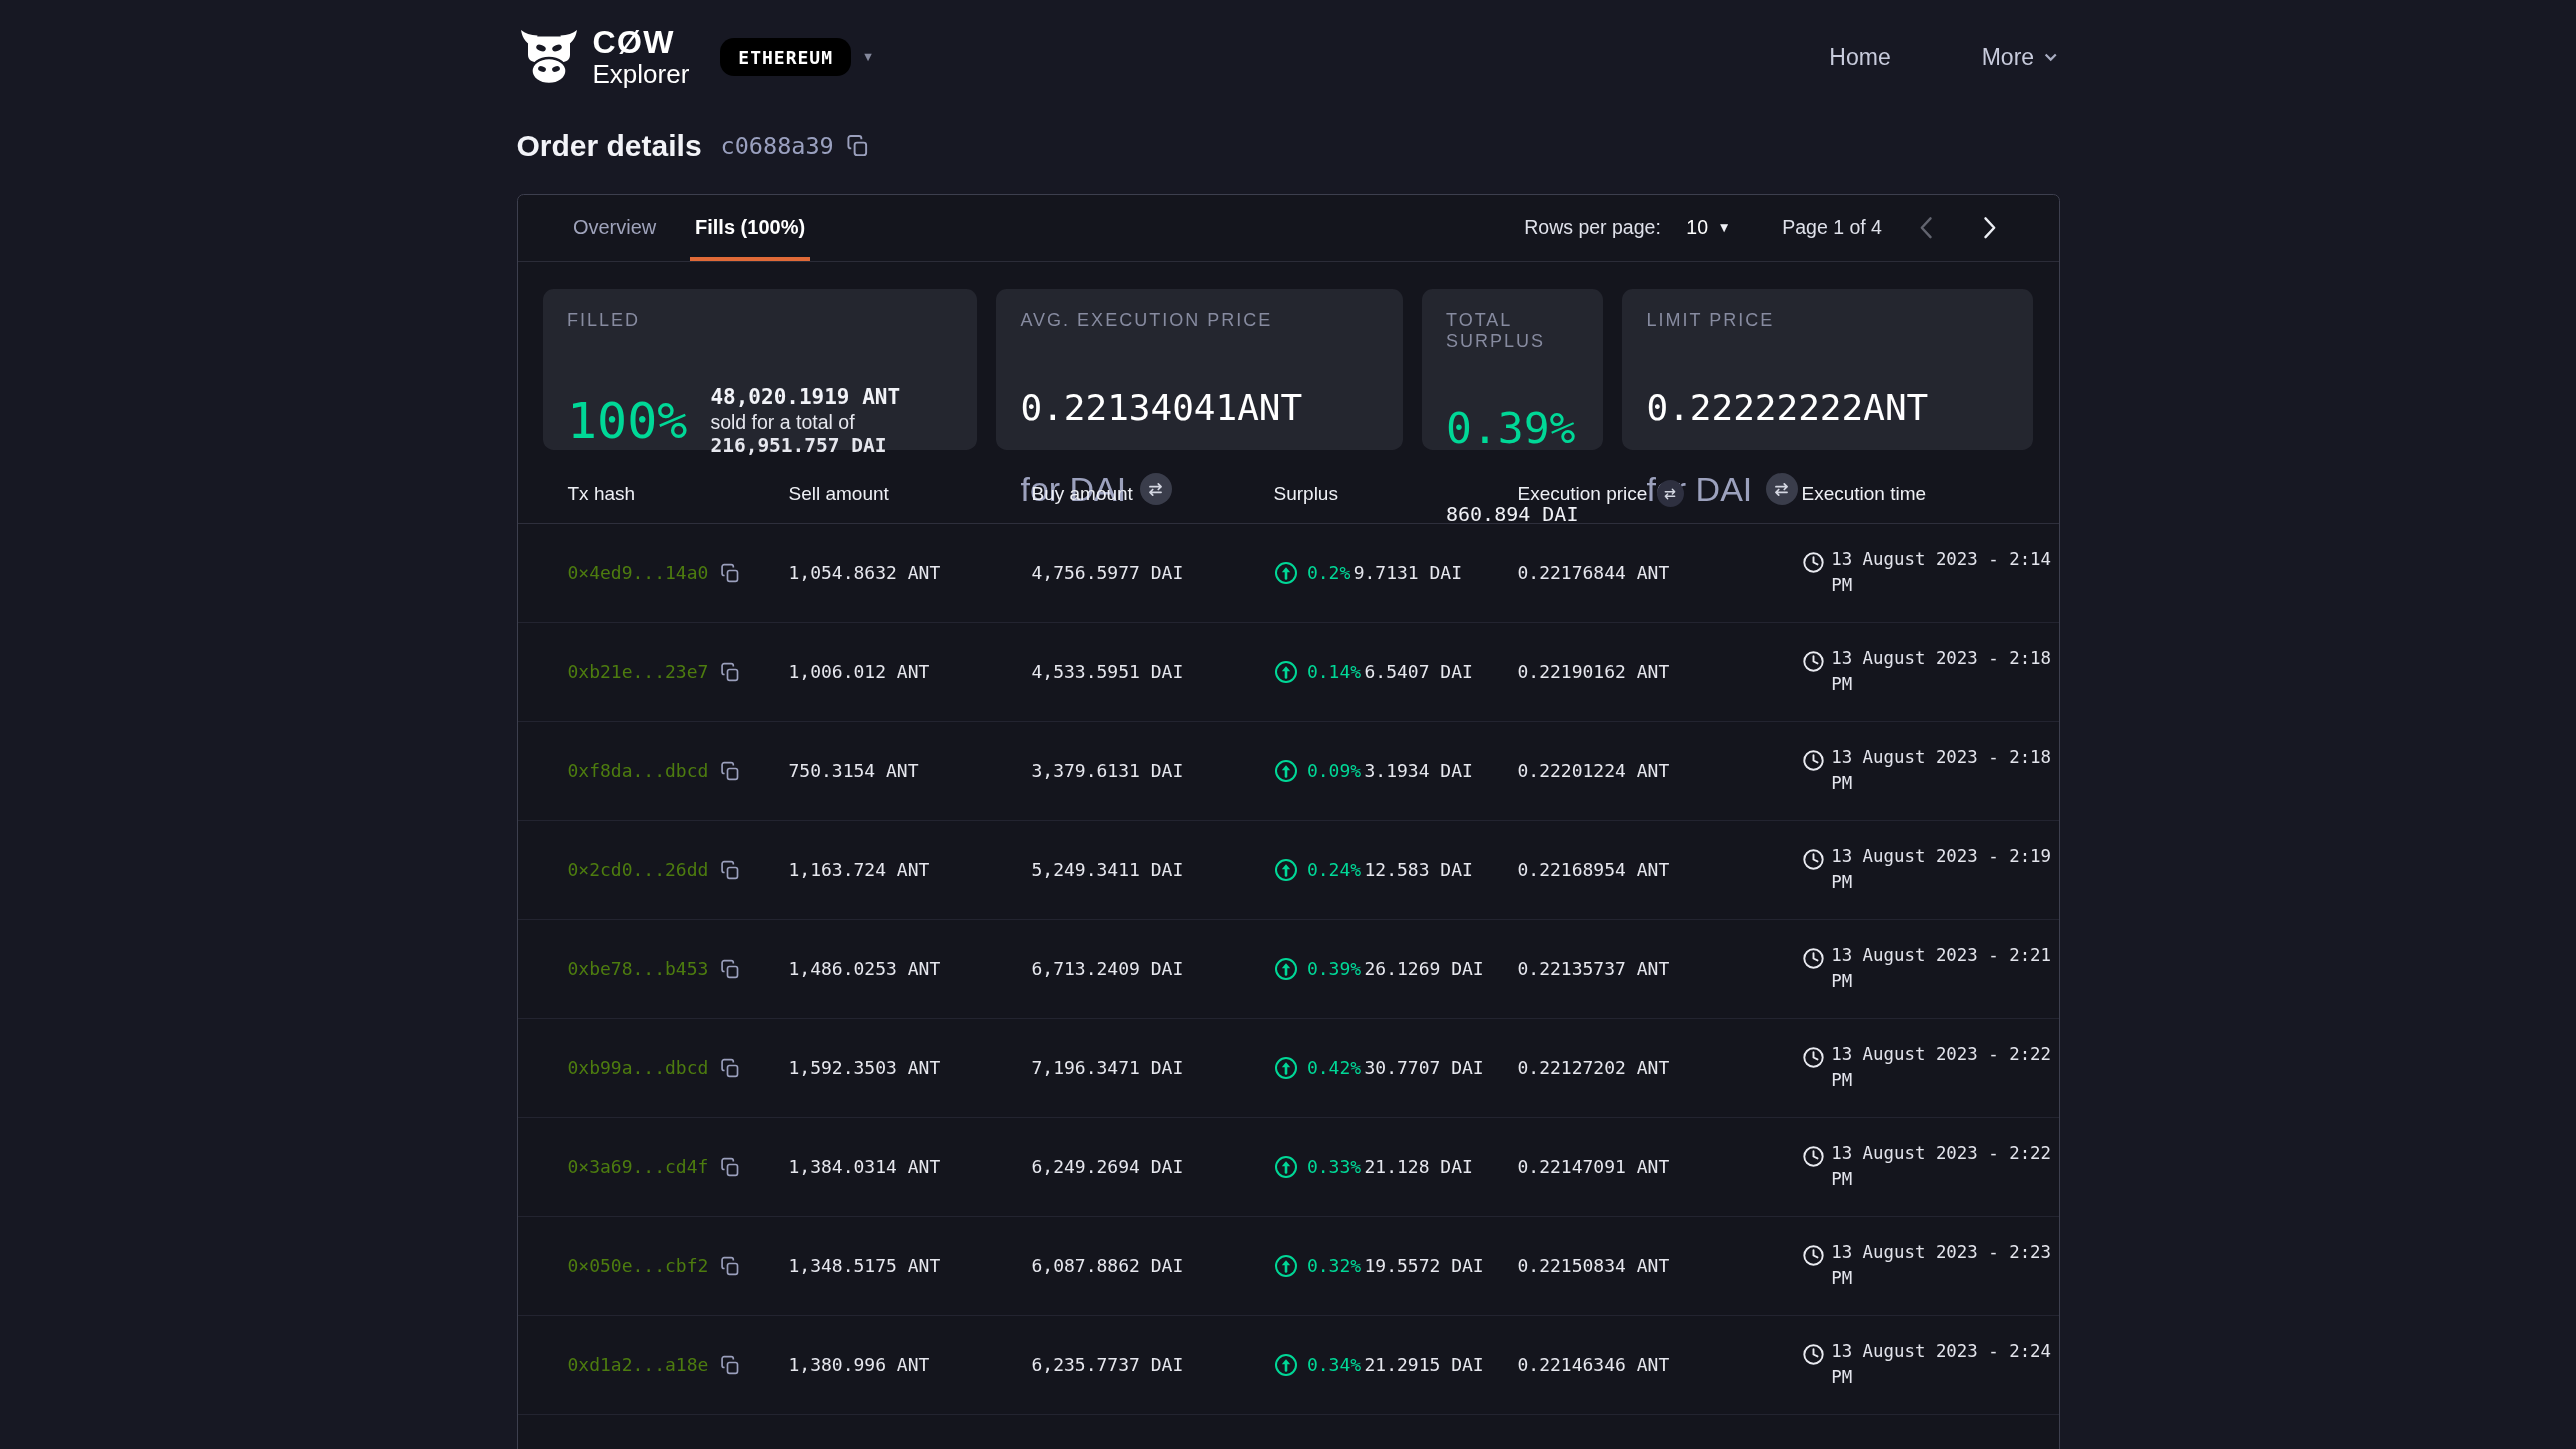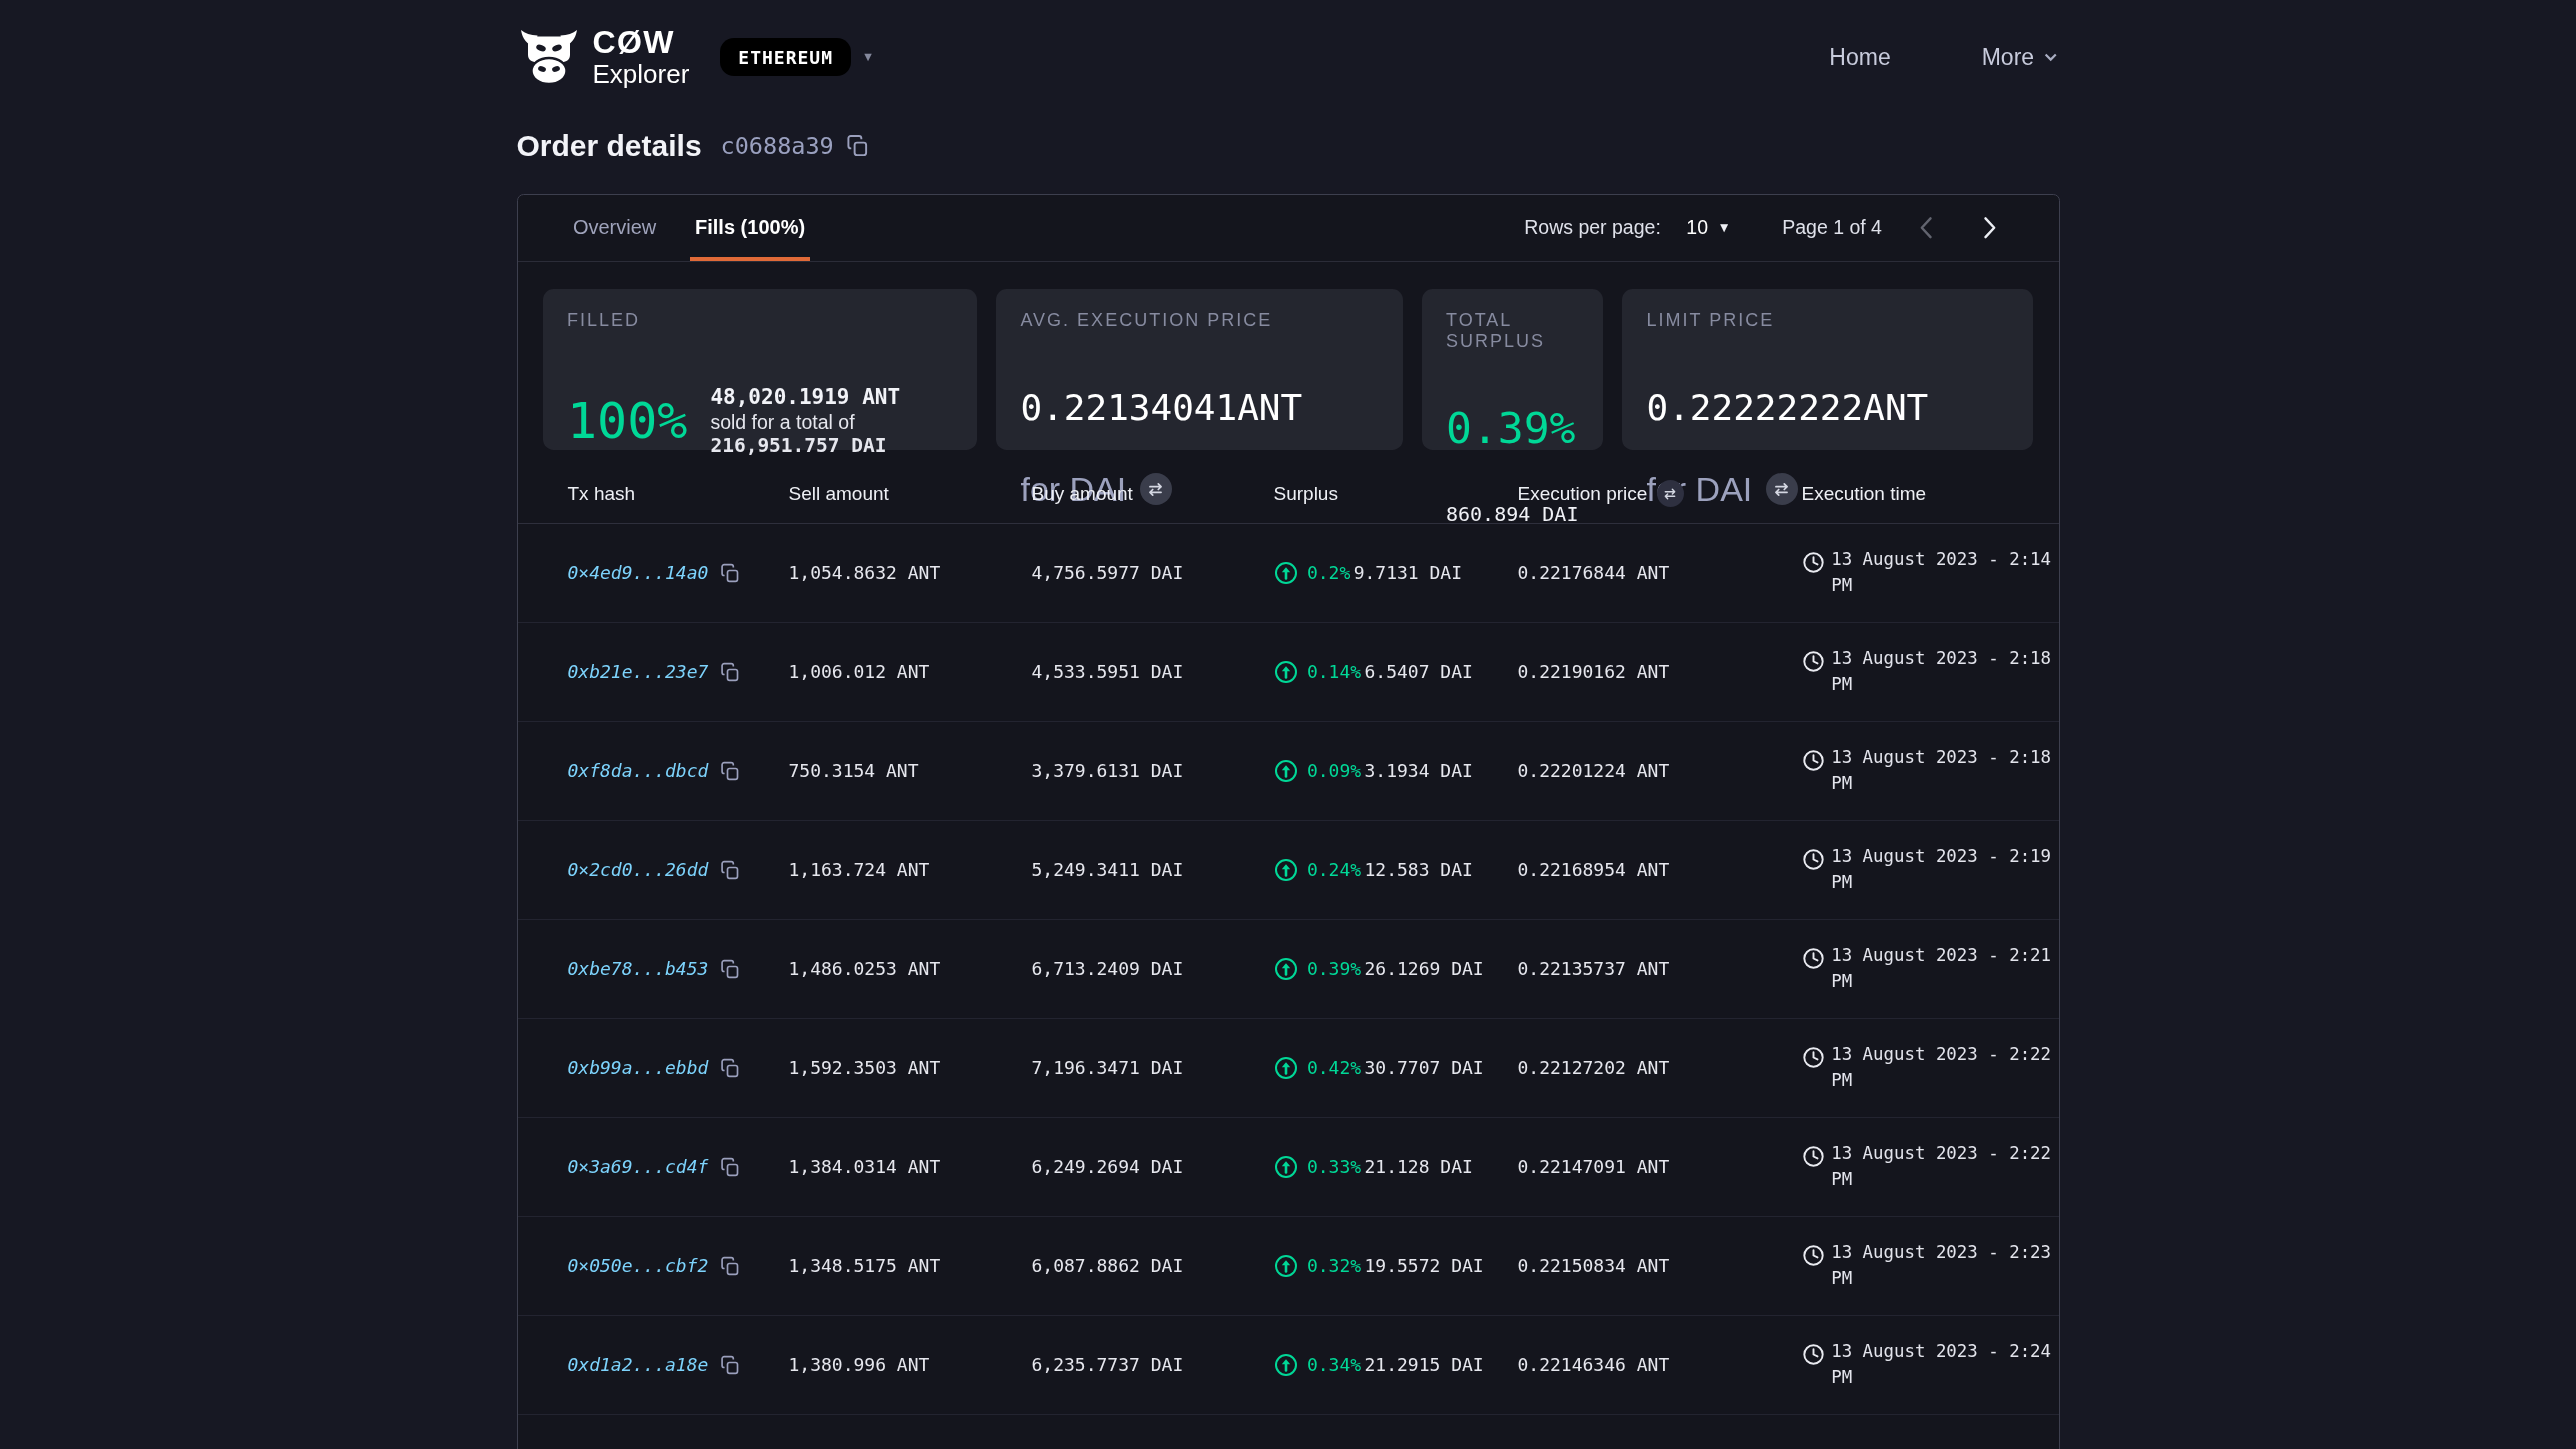--- a/index.html
+++ b/index.html
@@ -81,21 +81,21 @@
   .surplus-pct-big { font-family:"DejaVu Sans Mono", monospace; font-size:43px; color:#00d897; margin-top:14.8px; }
   .surplus-amt-big { font-family:"DejaVu Sans Mono", monospace; font-size:20px; color:#f0f1f6; margin-top:13.4px; }
 
   
   .grid { display:grid; grid-template-columns:221px 243px 242px 244px 284px 1fr; align-items:center; padding-left:50px; }
   .thead { height:59px; margin-top:14.8px; font-size:19px; font-weight:500; color:#eef0f5; border-bottom:1.3px solid #2e2f3c; }
   .th { display:flex; align-items:center; gap:9.4px; }
   .swap-circle.small { width:27px; height:27px; background:#2e3040; }
   .trow { height:99px; border-bottom:1.3px solid #232430; font-family:"DejaVu Sans Mono", monospace; font-size:18px; color:#e6e7ee; }
   .hash-cell { display:flex; align-items:center; gap:12px; }
-  .hash { color:#7dd3fc; cursor:pointer; text-decoration:none;font-style:italic; }
+  .hash { color:#4d7c0f; cursor:pointer; text-decoration:none; }
   .surplus-cell { display:flex; align-items:center; }
   .up-icon { display:inline-flex; margin-right:9.4px; flex:none; }
   .pct { color:#00d897; }
   .amt { color:#e6e7ee; margin-left:3.4px; }
   .time-cell { display:flex; align-items:flex-start; gap:6.7px; }
   .clock { flex:none; margin-top:3.4px; stroke:#e9eaf0; stroke-width:2; fill:none; stroke-linecap:round; stroke-linejoin:round; }
   .time-text { font-size:17.4px; line-height:1.45; width:224px; color:#e3e4ec; }
 </style>
 </head>
 <body>
@@ -414,21 +414,21 @@
       <svg class="clock" width="23" height="23" viewBox="0 0 24 24">
         <circle cx="12" cy="12" r="9.6"></circle>
         <path d="M12 6.6 V12 L16.2 14"></path>
       </svg>
       <span class="time-text">13 August 2023 - 2:21 PM</span>
     </div>
   </div>
 
   <div class="grid trow">
     <div class="hash-cell">
-      <a class="hash">0xb99a...ebbd</a>
+      <a class="hash">0xb99a...dbcd</a>
       <span class="copy-btn" style="margin-left:0">
         <svg class="copy-svg" width="20" height="20" viewBox="0 0 24 24">
           <rect x="9" y="9" width="12" height="13" rx="2.5"></rect>
           <path d="M5.5 15 H5 a2.5 2.5 0 0 1 -2.5 -2.5 V4.5 A2.5 2.5 0 0 1 5 2 h8.5 a2.5 2.5 0 0 1 2.5 2.5 V5.5"></path>
         </svg>
       </span>
     </div>
     <div>1,592.3503 ANT</div>
     <div>7,196.3471 DAI</div>
     <div class="surplus-cell">

